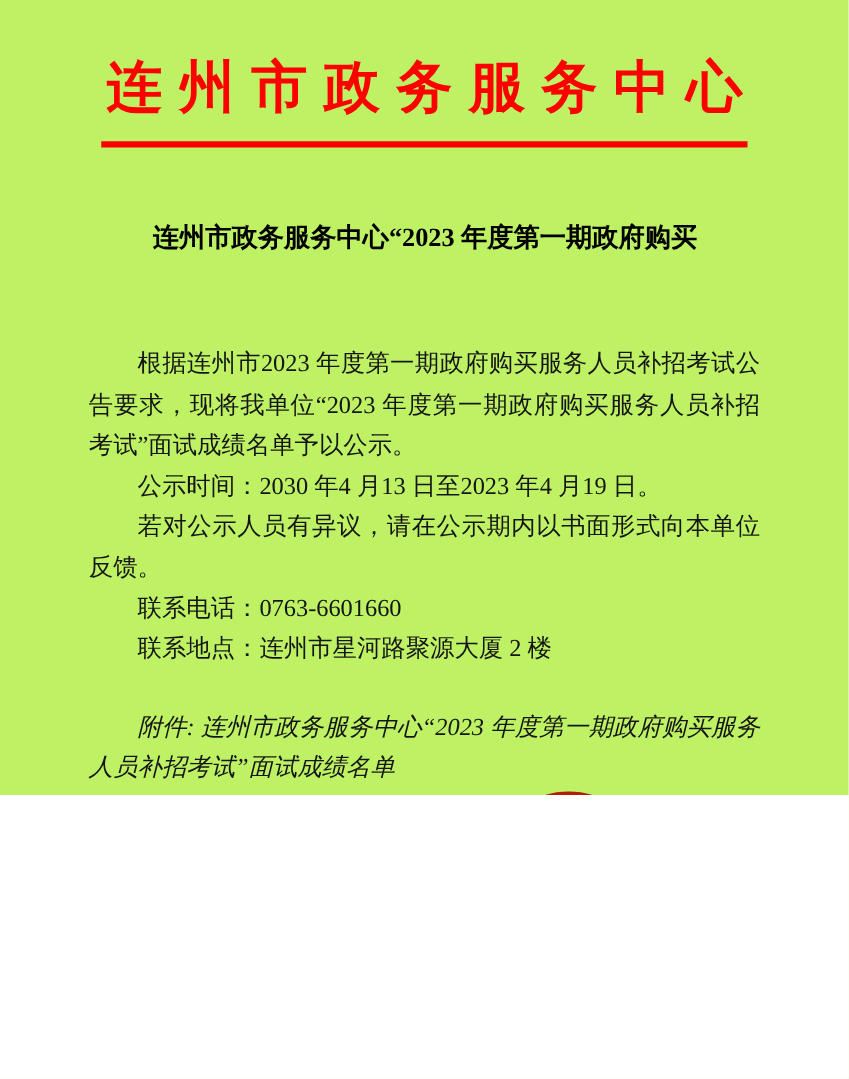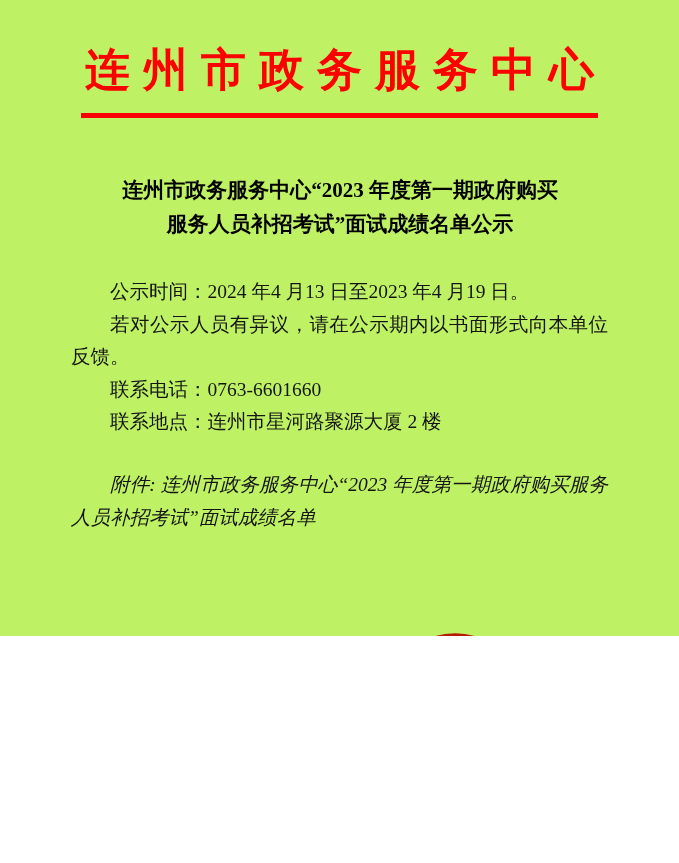--- a/index.html
+++ b/index.html
@@ -65,25 +65,25 @@
 <body>
 
 <div class="page">
 
   <div class="letterhead">连州市政务服务中心</div>
 
   <div class="red-rule"></div>
 
   <div class="doc-title">
     <div>连州市政务服务中心“2023 年度第一期政府购买</div>
-    <div>服务人员补招考试”面试成绩名单公示</div>
   </div>
 
   <div class="doc-body">
-    <p>公示时间：2024 年4 月13 日至2023 年4 月19 日。</p>
+    <p>根据连州市2023 年度第一期政府购买服务人员补招考试公告要求，现将我单位“2023 年度第一期政府购买服务人员补招考试”面试成绩名单予以公示。</p>
+    <p>公示时间：2030 年4 月13 日至2023 年4 月19 日。</p>
     <p>若对公示人员有异议，请在公示期内以书面形式向本单位反馈。</p>
     <p>联系电话：0763-6601660</p>
     <p>联系地点：连州市星河路聚源大厦 2 楼</p>
     <p class="attachment">附件: 连州市政务服务中心“2023 年度第一期政府购买服务人员补招考试”面试成绩名单</p>
   </div>
 
   <div class="sig-org">连州市政务服务中心</div>
   <div class="sig-date">2023 年 4 月 12 日</div>
 
   <svg class="seal" width="679" height="863" viewBox="0 0 679 863">

